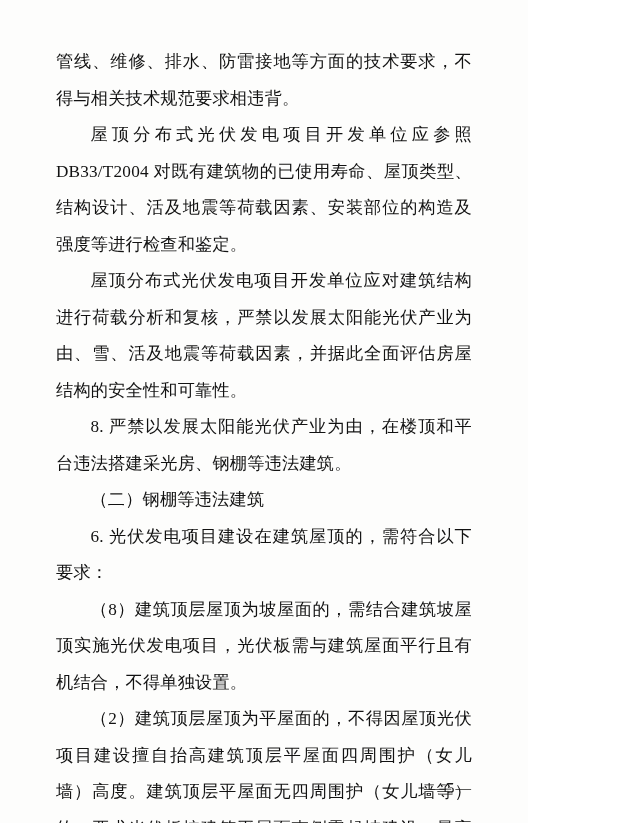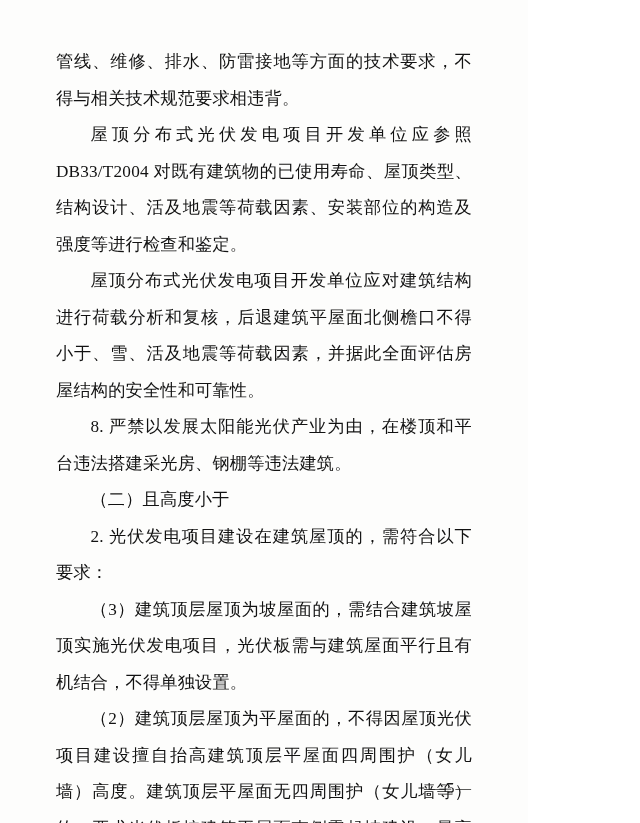--- a/index.html
+++ b/index.html
@@ -49,21 +49,21 @@
     letter-spacing: 1px;
   }
 </style>
 </head>
 <body>
 
 <div class="page">
   <div class="body-text">
     <p class="noindent">管线、维修、排水、防雷接地等方面的技术要求，不得与相关技术规范要求相违背。</p>
     <p>屋顶分布式光伏发电项目开发单位应参照 DB33/T2004 对既有建筑物的已使用寿命、屋顶类型、结构设计、活及地震等荷载因素、安装部位的构造及强度等进行检查和鉴定。</p>
-    <p>屋顶分布式光伏发电项目开发单位应对建筑结构进行荷载分析和复核，后退建筑平屋面北侧檐口不得小于、雪、活及地震等荷载因素，并据此全面评估房屋结构的安全性和可靠性。</p>
+    <p>屋顶分布式光伏发电项目开发单位应对建筑结构进行荷载分析和复核，严禁以发展太阳能光伏产业为由、雪、活及地震等荷载因素，并据此全面评估房屋结构的安全性和可靠性。</p>
     <p>8. 严禁以发展太阳能光伏产业为由，在楼顶和平台违法搭建采光房、钢棚等违法建筑。</p>
-    <p>（二）且高度小于</p>
-    <p>2. 光伏发电项目建设在建筑屋顶的，需符合以下要求：</p>
-    <p>（3）建筑顶层屋顶为坡屋面的，需结合建筑坡屋顶实施光伏发电项目，光伏板需与建筑屋面平行且有机结合，不得单独设置。</p>
+    <p>（二）钢棚等违法建筑</p>
+    <p>6. 光伏发电项目建设在建筑屋顶的，需符合以下要求：</p>
+    <p>（8）建筑顶层屋顶为坡屋面的，需结合建筑坡屋顶实施光伏发电项目，光伏板需与建筑屋面平行且有机结合，不得单独设置。</p>
     <p>（2）建筑顶层屋顶为平屋面的，不得因屋顶光伏项目建设擅自抬高建筑顶层平屋面四周围护（女儿墙）高度。建筑顶层平屋面无四周围护（女儿墙等）的，要求光伏板按建筑平屋面南侧零起坡建设，最高点不得大于 1 米，后退建筑平屋面北侧檐口不得小于 1.5 米；建筑顶层平屋面有实体女儿墙，且高度小于 1 米的，要求光伏板按建筑平屋面南侧零起坡建设，最高点不得大于 1 米，后退建筑平屋面北侧檐口不得小于 1.5 米；建筑顶层平屋面有通透围护（罗马柱等）的，要求光伏板按建筑平屋面南侧零起坡建设，最高点不得大于 1 米，后退建筑平</p>
   </div>
   <div class="footer">—5—</div>
 </div>
 
 </body></html>

